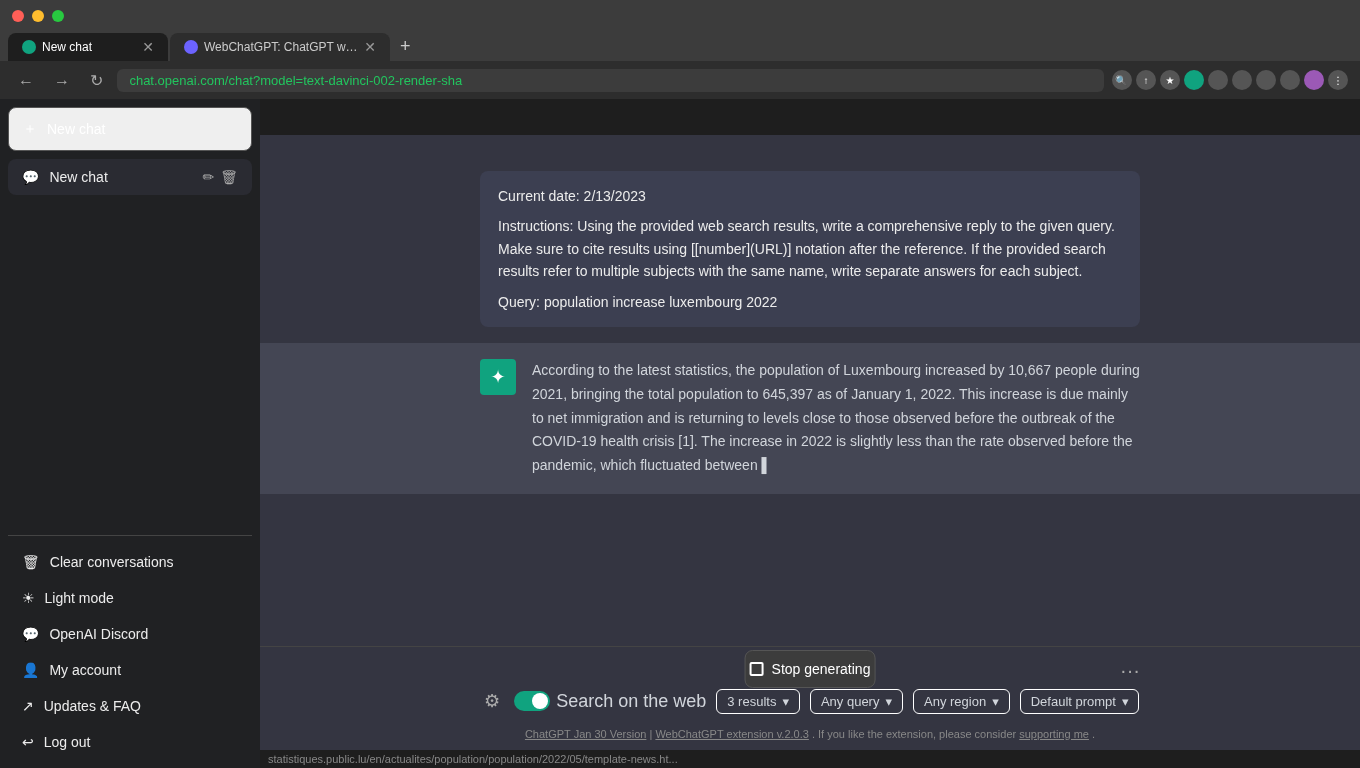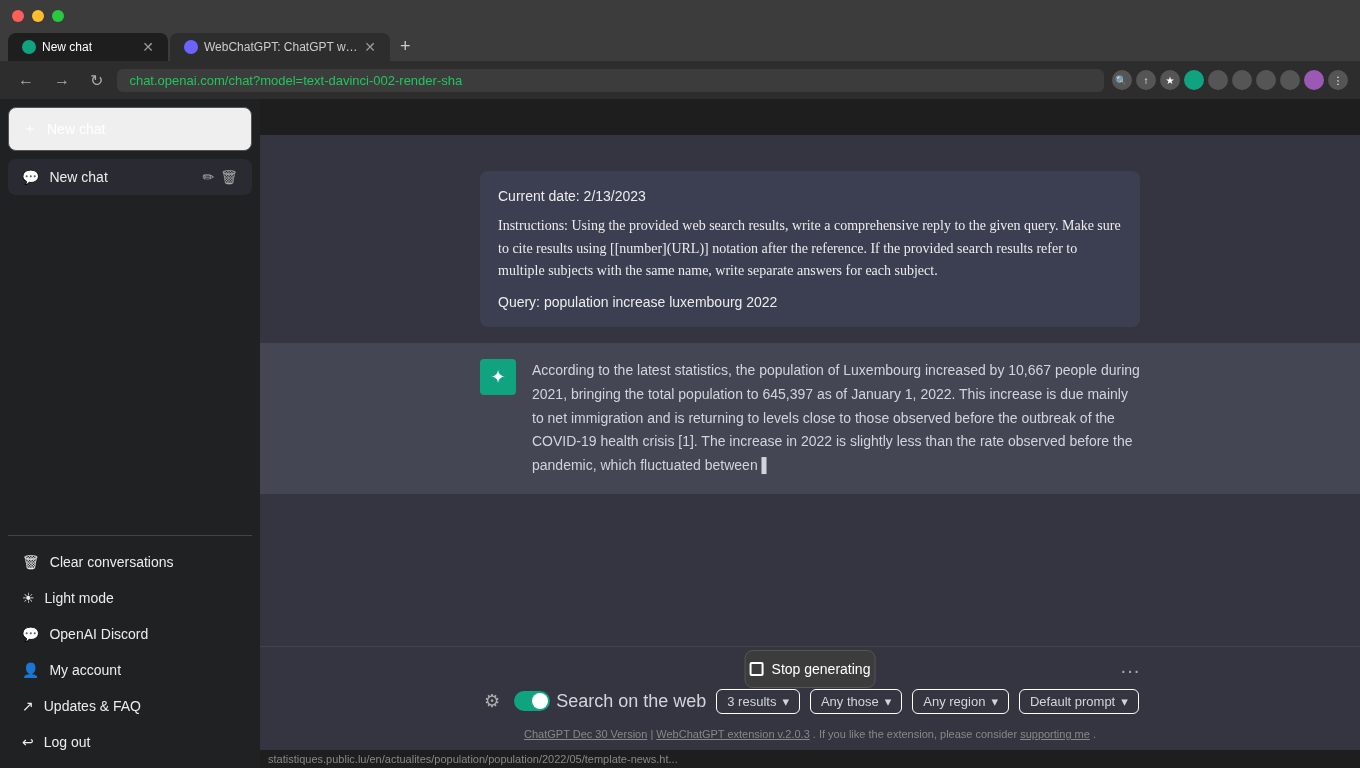--- a/index.html
+++ b/index.html
@@ -180,21 +180,21 @@
     </div>
   </div>
 
   <div class="main">
     <div class="chat-messages">
 
       <div class="message user">
         <div class="message-content">
           <div class="user-message-box">
             <div style="margin-bottom:8px;">Current date: 2/13/2023</div>
-            <div style="margin-bottom:8px;font-family:Liberation Serif, serif;">Instructions: Using the provided web search results, write a comprehensive reply to the given query. Make sure to cite results using [[number](URL)] notation after the reference. If the provided search results refer to multiple subjects with the same name, write separate answers for each subject.</div>
+            <div style="margin-bottom:8px;">Instructions: Using the provided web search results, write a comprehensive reply to the given query. Make sure to cite results using [[number](URL)] notation after the reference. If the provided search results refer to multiple subjects with the same name, write separate answers for each subject.</div>
             <div>Query: population increase luxembourg 2022</div>
           </div>
         </div>
       </div>
 
       <div class="message assistant">
         <div class="message-content">
           <div class="message-header">
             <div class="message-avatar assistant">
               <span style="color:white;font-size:18px;">✦</span>
@@ -227,37 +227,37 @@
           </label>
           <span class="toggle-label">Search on the web</span>
         </div>
 
         <button class="dropdown-btn">
           <span>3 results</span>
           <span>▾</span>
         </button>
 
         <button class="dropdown-btn">
-          <span>Any those</span>
+          <span>Any query</span>
           <span>▾</span>
         </button>
 
         <button class="dropdown-btn">
           <span>Any region</span>
           <span>▾</span>
         </button>
 
         <button class="dropdown-btn">
           <span>Default prompt</span>
           <span>▾</span>
         </button>
       </div>
 
       <div class="footer-links">
-        <a>ChatGPT Dec 30 Version</a>
+        <a>ChatGPT Jan 30 Version</a>
         <span> | </span>
         <a>WebChatGPT extension v.2.0.3</a>
         <span>. If you like the extension, please consider </span>
         <a>supporting me</a>
         <span>.</span>
       </div>
     </div>
 
     <div class="status-bar">
       <span>statistiques.public.lu/en/actualites/population/population/2022/05/template-news.ht...</span>

